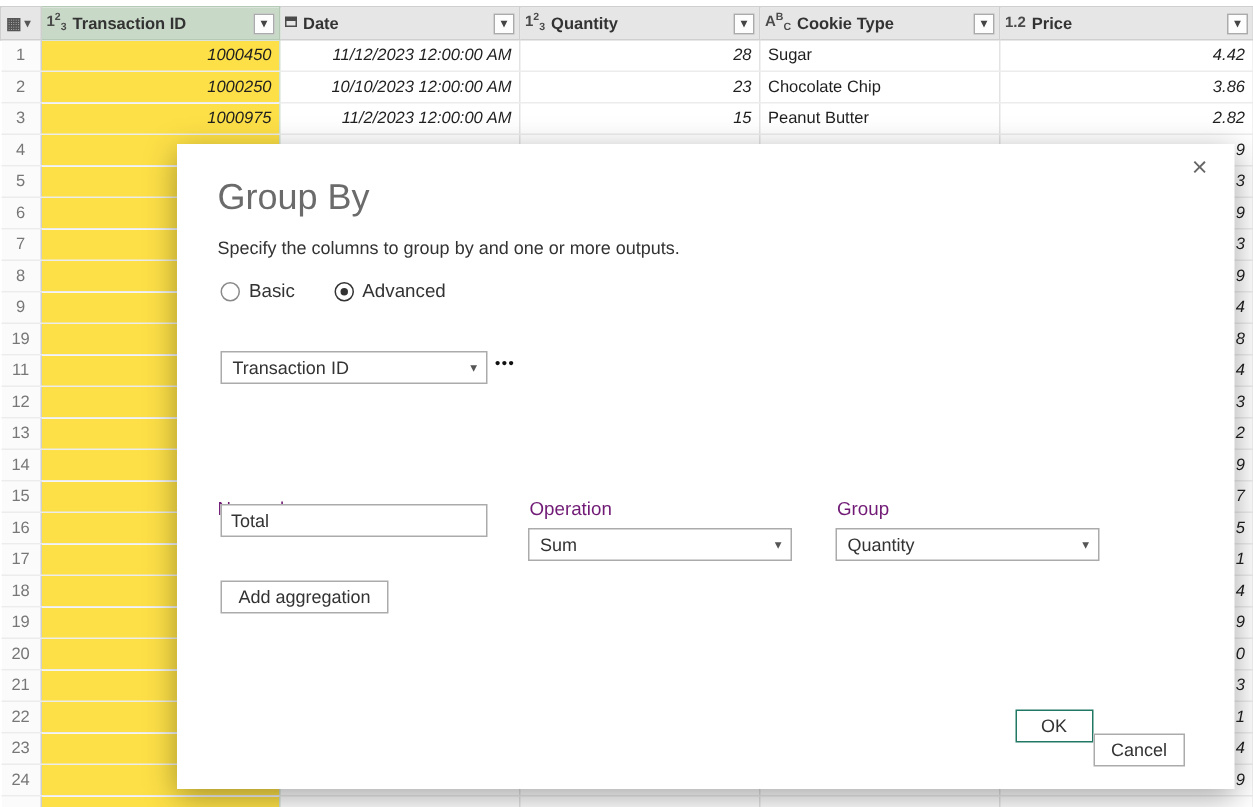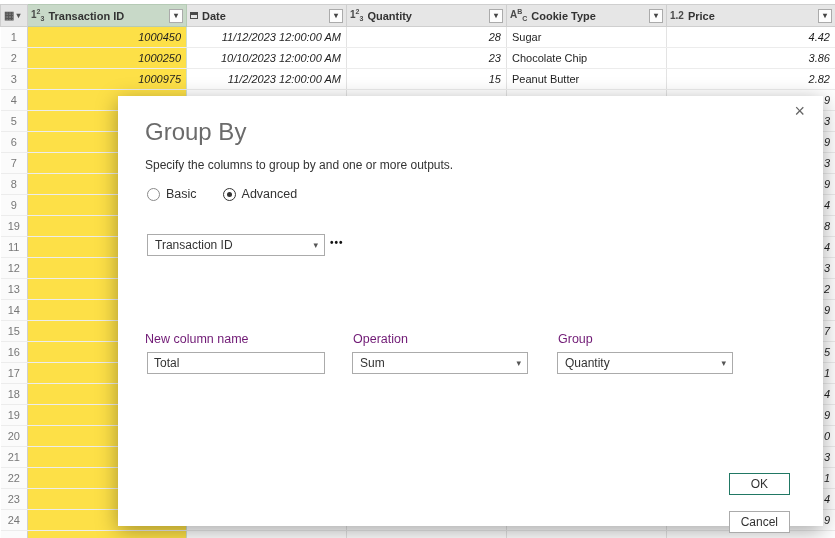--- a/index.html
+++ b/index.html
@@ -46,21 +46,21 @@
   .dropdown { position:absolute; height:22px; border:1px solid #ababab; background:#fff;
               font-size:12px; color:#333; line-height:20px; padding:0 20px 0 7px; cursor:pointer; }
   .dd-caret { position:absolute; right:6px; top:0; font-size:9px; color:#555; line-height:20px; }
   .txt { position:absolute; height:22px; border:1px solid #ababab; background:#fff; font-size:12px;
          color:#333; padding:0 6px; font-family:"Liberation Sans", sans-serif; }
   .btn { position:absolute; height:22px; border:1px solid #ababab; background:#fff; font-size:12px;
          color:#333; padding:0 11px; font-family:"Liberation Sans", sans-serif; cursor:pointer; }
   .ellipsis { position:absolute; left:212px; top:141px; font-size:10px; letter-spacing:1px;
               color:#111; font-weight:bold; cursor:pointer; }
   .flabel { position:absolute; font-size:12.5px; color:#701a75; }
-  .dlg-buttons { position:absolute; right:33px; top:377px; display:flex; gap:0;flex-direction:column; }
+  .dlg-buttons { position:absolute; right:33px; top:377px; display:flex; gap:0; }
   .dlg-buttons .btn { position:static; min-width:52px; }
   .btn-ok { border-color:#217864; }
   .btn-cancel { min-width:64px;margin-top:16px; }
 </style>
 </head>
 <body>
 
 <div class="table-wrap">
   <table>
     <colgroup>
@@ -341,30 +341,31 @@
     <span>Transaction ID</span>
     <span class="dd-caret">▾</span>
   </div>
   <span class="ellipsis">•••</span>
 
 
   <div class="flabel" style="left:27px; top:236px;">New column name</div>
   <div class="flabel" style="left:235px; top:236px;">Operation</div>
   <div class="flabel" style="left:440px; top:236px;">Group</div>
 
-  <input class="txt" style="left: 29px; top: 256px; width: 178px;" value="Total">
+  <input class="txt" style="left: 29px; top: 240px; width: 178px;" value="Total">
 
   <div class="dropdown" style="left:234px; top:256px; width:176px;">
     <span>Sum</span>
     <span class="dd-caret">▾</span>
   </div>
 
   <div class="dropdown" style="left:439px; top:256px; width:176px;">
     <span>Quantity</span>
     <span class="dd-caret">▾</span>
   </div>
 
+  <button class="btn" style="left:29px; top:291px;">Add aggregation</button>
 
   <div class="dlg-buttons">
     <button class="btn btn-ok">OK</button>
     <button class="btn btn-cancel">Cancel</button>
   </div>
 </div>
 
 </body></html>

